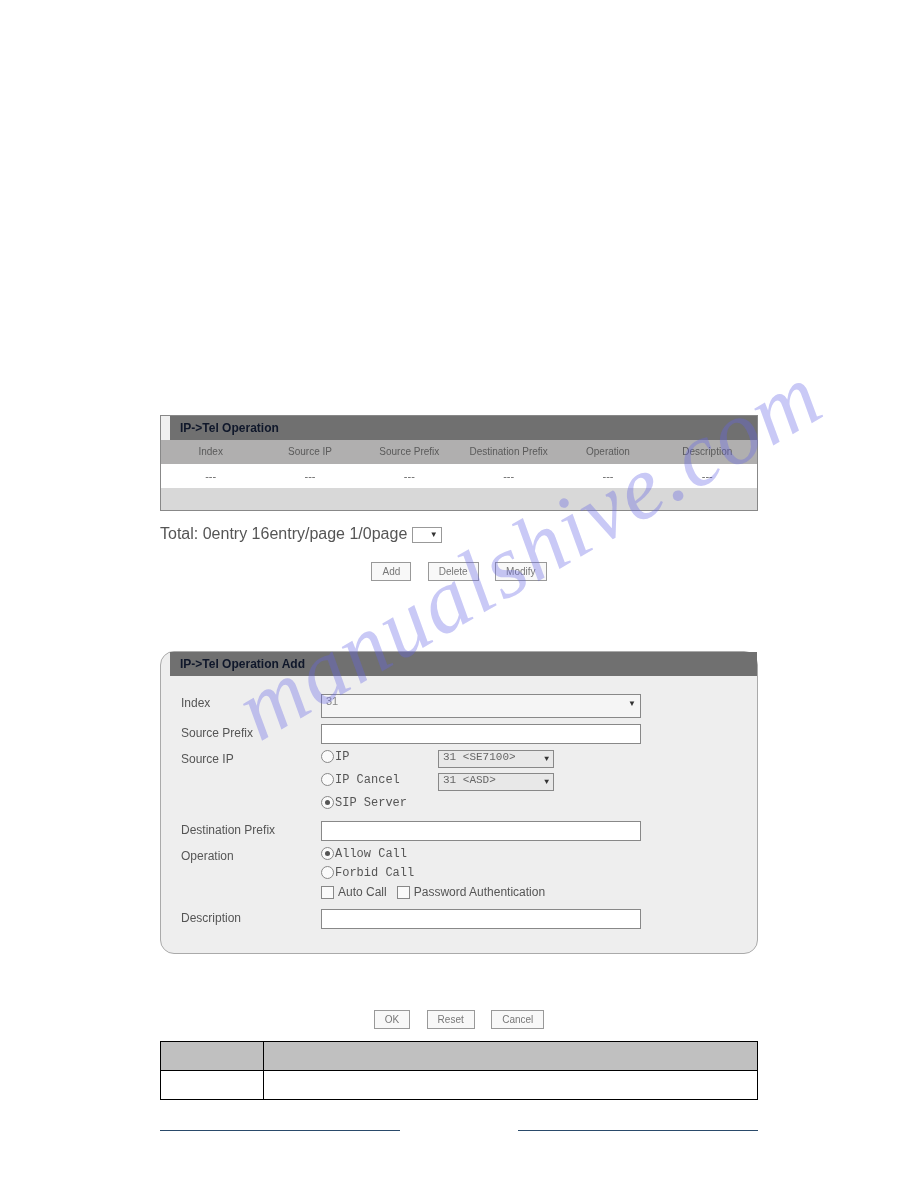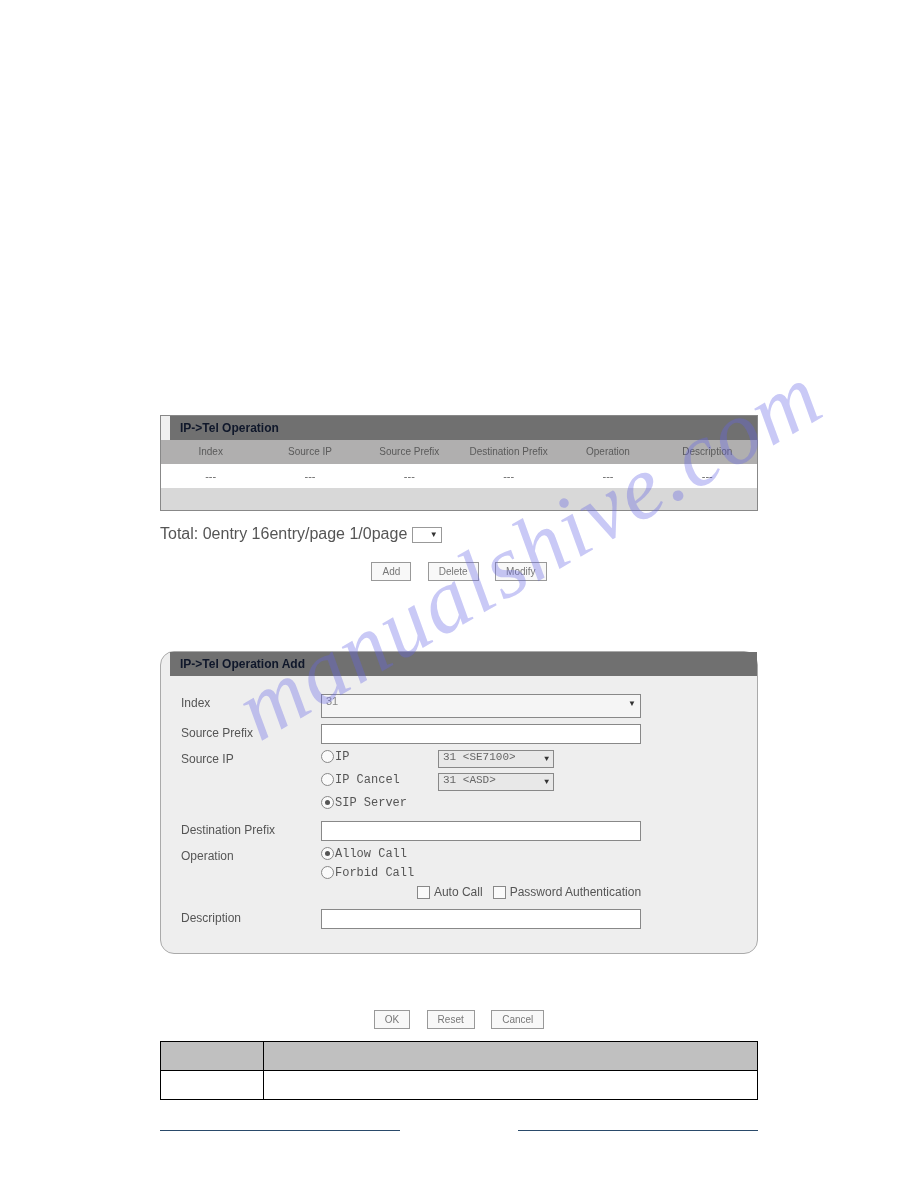--- a/index.html
+++ b/index.html
@@ -216,21 +216,20 @@
     font-size: 8px;
     position: absolute;
     right: 4px;
     top: 3px;
     color: #333;
   }
   .radio-col1 { width: 102px; }
   .check-line {
     font-size: 12px;
     color: #555;
-    text-align: center;
   }
 
   .btn-row2 {
     text-align: center;
     padding: 12px 0 6px 0;
     margin-top: 43px;
   }
 
   
   .bottom-table {

